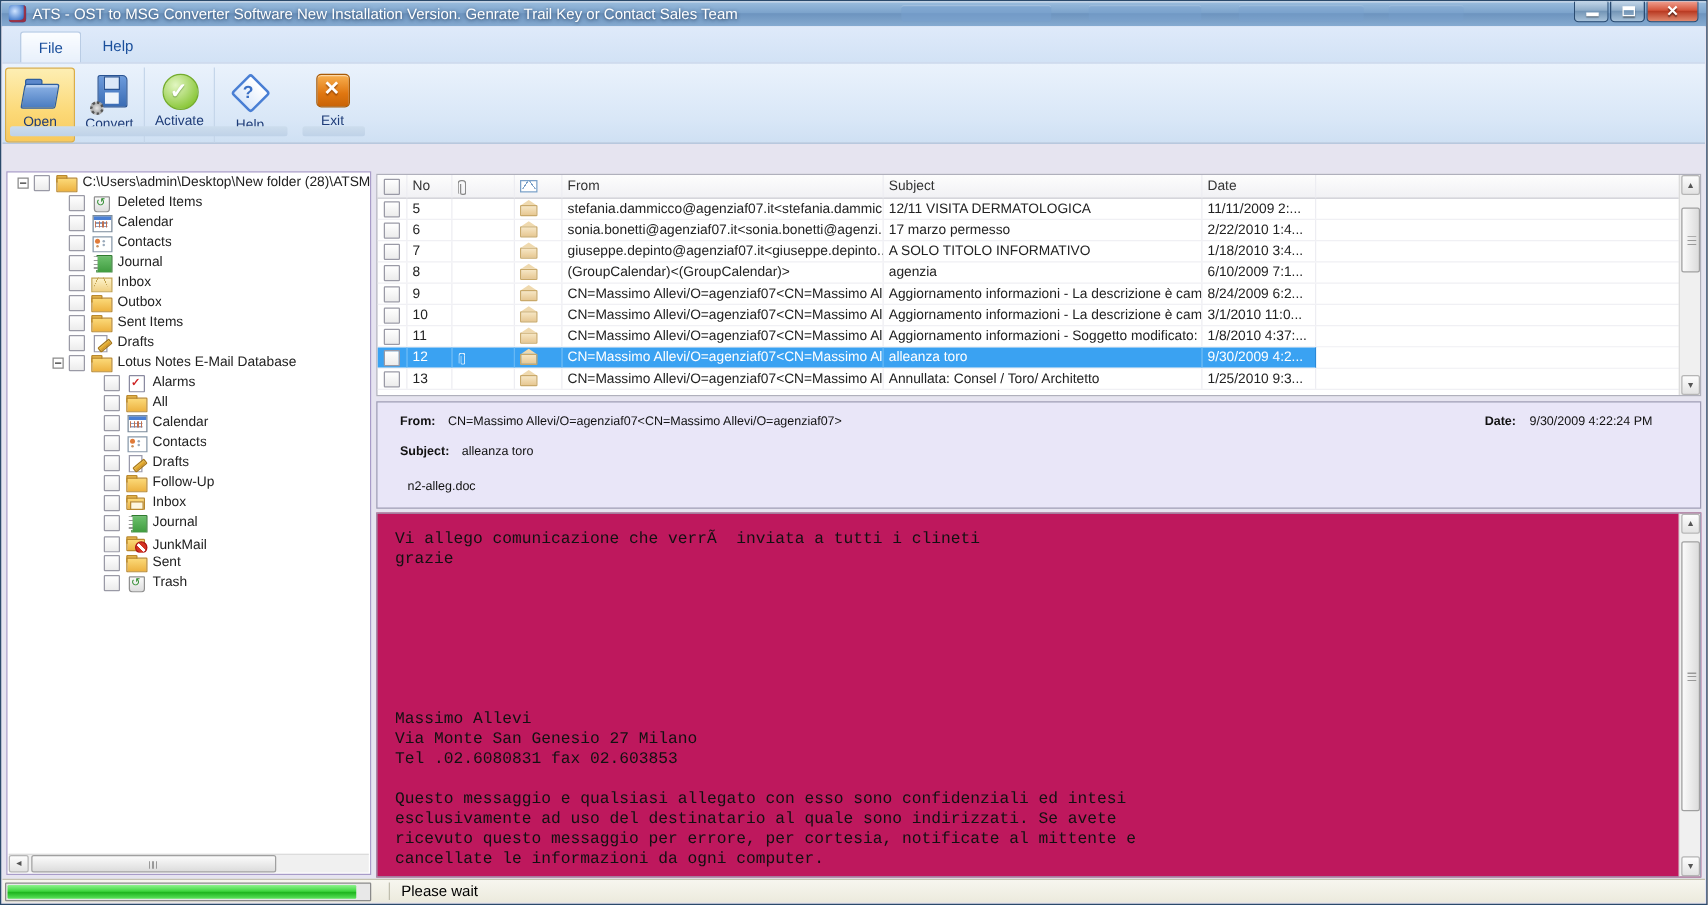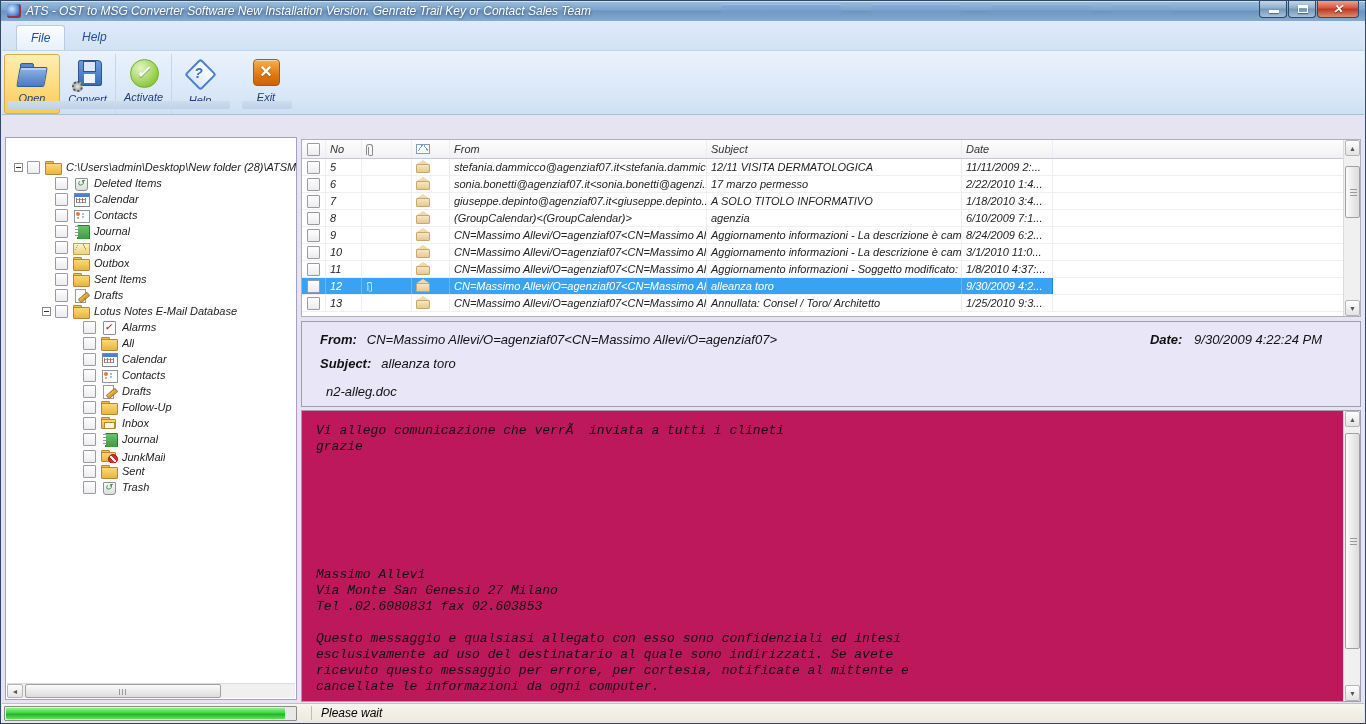--- a/index.html
+++ b/index.html
@@ -1,19 +1,19 @@
 <!DOCTYPE html>
 <html style="--selection-blue: #3aa2f2; --progress-green: #3ed63e; --exit-orange: #e8861a; --activate-green: #8cc83c; --open-highlight: #fcd977; --titlebar-blue: #7da4cc;"><head>
 <meta charset="utf-8">
 <style>
   * { margin:0; padding:0; box-sizing:border-box; }
   html,body { width:1366px; height:724px; font-family:"Liberation Sans", sans-serif; background:#555; }
 
   .window { position:relative; width:1366px; height:724px; overflow:hidden;
-    border:1px solid #2b4a6b; background:#e6e4f0;font-style:italic; }
+    border:1px solid #2b4a6b; background:#e6e4f0; }
 
   
   .titlebar { position:absolute; left:0; top:0; right:0; height:20px;
     background:linear-gradient(#9cbede 0%, #7da4cc 45%, #6d94bf 50%, #86abd1 100%);
     box-shadow:inset 0 1px 0 rgba(255,255,255,.55); display:flex; align-items:center; }
   .app-icon { width:14px; height:14px; margin:0 5px 0 6px; border-radius:3px;
     background:radial-gradient(circle at 35% 35%, #cfe4ff, #2f6cc4 70%);
     box-shadow:inset -2px -2px 0 rgba(180,30,30,.75); flex:none; }
   .title-text { color:#fff; font-size:12px; text-shadow:0 1px 3px rgba(20,40,70,.8); white-space:nowrap; }
   .glass-blob { position:absolute; top:3px; height:13px; border-radius:2px; background:rgba(120,160,205,.55); box-shadow:inset 0 1px 0 rgba(255,255,255,.25); }
@@ -77,21 +77,21 @@
     background:linear-gradient(#f8b050,#e07610 60%,#c96408); border:1px solid #a85a06; box-shadow:inset 0 1px 0 rgba(255,255,255,.5); }
   .ic-exit::after { content:"×"; position:absolute; left:3px; top:1px; width:25px; height:25px;
     color:#fff; font-size:20px; font-weight:bold; text-align:center; line-height:24px; text-shadow:0 1px 1px rgba(120,50,0,.6); }
 
   
   .content { position:absolute; left:1px; right:1px; top:128px; bottom:20px; background:#e6e4f0; }
 
   
   .tree-panel { position:absolute; left:3px; top:8px; bottom:3px; width:292px;
     background:#fff; border:1px solid #a89cc8; overflow:hidden; }
-  .tree { padding:21px 0 0 4px; }
+  .tree { padding:0 0 0 4px; }
   .trow { display:flex; align-items:center; height:16px; font-size:11px; color:#222; white-space:nowrap; overflow:hidden; }
   .exp { width:9px; height:9px; flex:none; background:#fff; border:1px solid #8a8a8a; position:relative; margin-right:4px; }
   .exp::before { content:""; position:absolute; left:1px; top:3px; width:5px; height:1px; background:#333; }
   .exp-sp { width:13px; flex:none; }
   .cbx { width:13px; height:13px; flex:none; background:linear-gradient(#fff,#ececec); border:1px solid #9a9aa6; border-radius:1px; margin-right:3px; }
   .ticon { width:16px; height:13px; position:relative; flex:none; margin:0 5px 0 2px; }
   .i-folder::before, .i-folder-mail::before, .i-junk::before { content:""; position:absolute; left:0; top:0; width:7px; height:4px; background:#eebf55; border:1px solid #b9882e; border-radius:1px 1px 0 0; }
   .i-folder::after, .i-folder-mail .base, .i-junk .base { content:""; position:absolute; left:0; top:2px; width:15px; height:10px; background:linear-gradient(#fbd978,#edb240); border:1px solid #b9882e; border-radius:1px; }
   .i-folder-mail::after { content:""; position:absolute; left:3px; top:5px; width:9px; height:5px; background:#fdf6e0; border:1px solid #b9882e; z-index:2; }
   .i-junk::after { content:""; position:absolute; right:-1px; bottom:-1px; width:8px; height:8px; border-radius:50%;
@@ -159,21 +159,21 @@
   
   .vscroll { position:absolute; right:0; top:0; bottom:0; width:17px; background:#f0f0f0; border-left:1px solid #dcdcdc; }
   .vscroll .arr { position:absolute; left:1px; width:15px; height:16px; background:linear-gradient(#fdfdfd,#e3e3e3); border:1px solid #b5b5b5; border-radius:2px; color:#555; font-size:7px; line-height:15px; text-align:center; }
   .vscroll .arr.up { top:0; } .vscroll .arr.down { bottom:0; }
   .vscroll .thumb { position:absolute; left:1px; width:15px; background:linear-gradient(90deg,#fbfbfb,#dcdcdc); border:1px solid #a0a0a0; border-radius:2px; }
   .vscroll .thumb::after { content:""; position:absolute; top:50%; left:4px; margin-top:-3px; width:7px; height:7px; background:repeating-linear-gradient(#999 0 1px,transparent 1px 3px); }
   .list-thumb { top:26px; height:52px; }
   .body-thumb { top:22px; height:216px; }
 
   
-  .preview { position:absolute; left:0; right:0; top:192px; height:86px; background:#e9e6f8; border:1px solid #9e9db4; font-size:13px; color:#111; }
+  .preview { position:absolute; left:0; right:0; top:192px; height:86px; background:#e9e6f8; border:1px solid #9e9db4; font-size:10px; color:#111; }
   .pv-row { position:absolute; left:18px; right:18px; display:flex; }
   .pv-from { top:10px; } .pv-subj { top:34px; } .pv-att { top:62px; left:24px; }
   .pv-label { font-weight:bold; margin-right:10px; }
   .pv-date { position:absolute; right:20px; top:0; }
   .pv-date .pv-label { margin-right:8px; }
 
   
   .bodypane { position:absolute; left:0; right:0; top:281px; bottom:1px; background:#be185d; border:1px solid #9e9db4; }
   .bodypane pre { margin:12px 24px 0 14px; font-family:"Liberation Mono","DejaVu Sans Mono",monospace; font-size:13px; line-height:16px; color:#111; overflow:hidden; }
 

